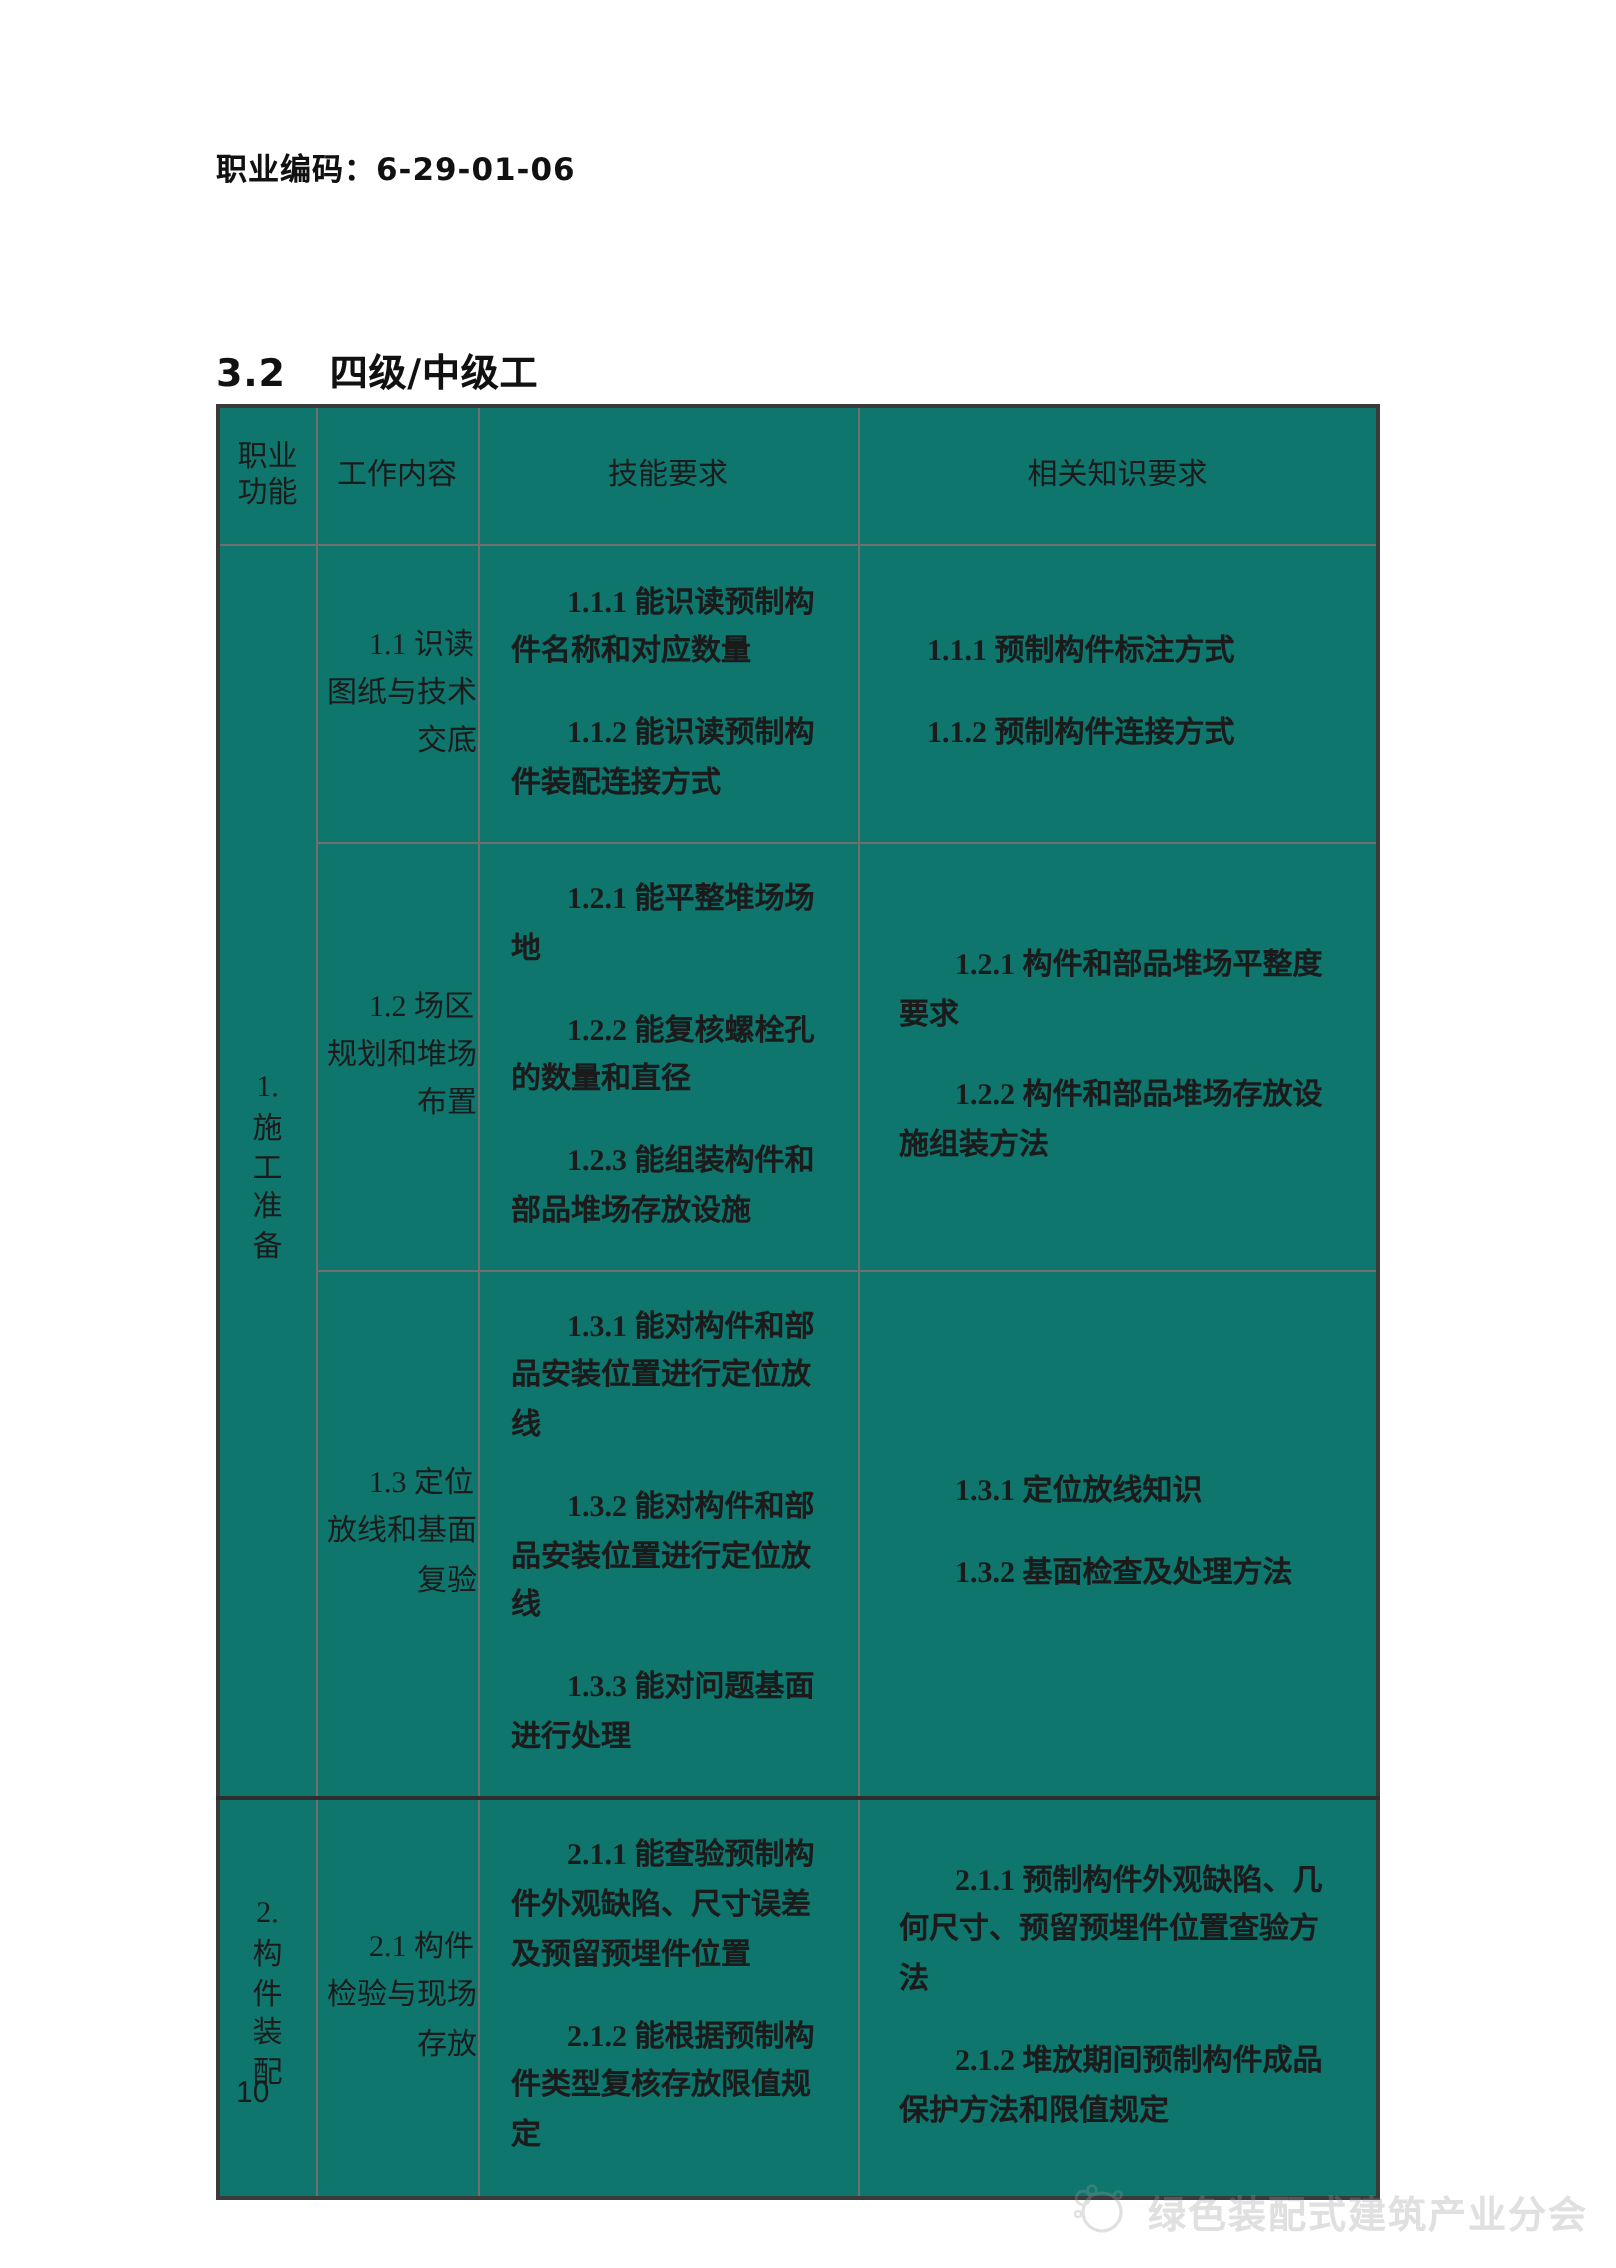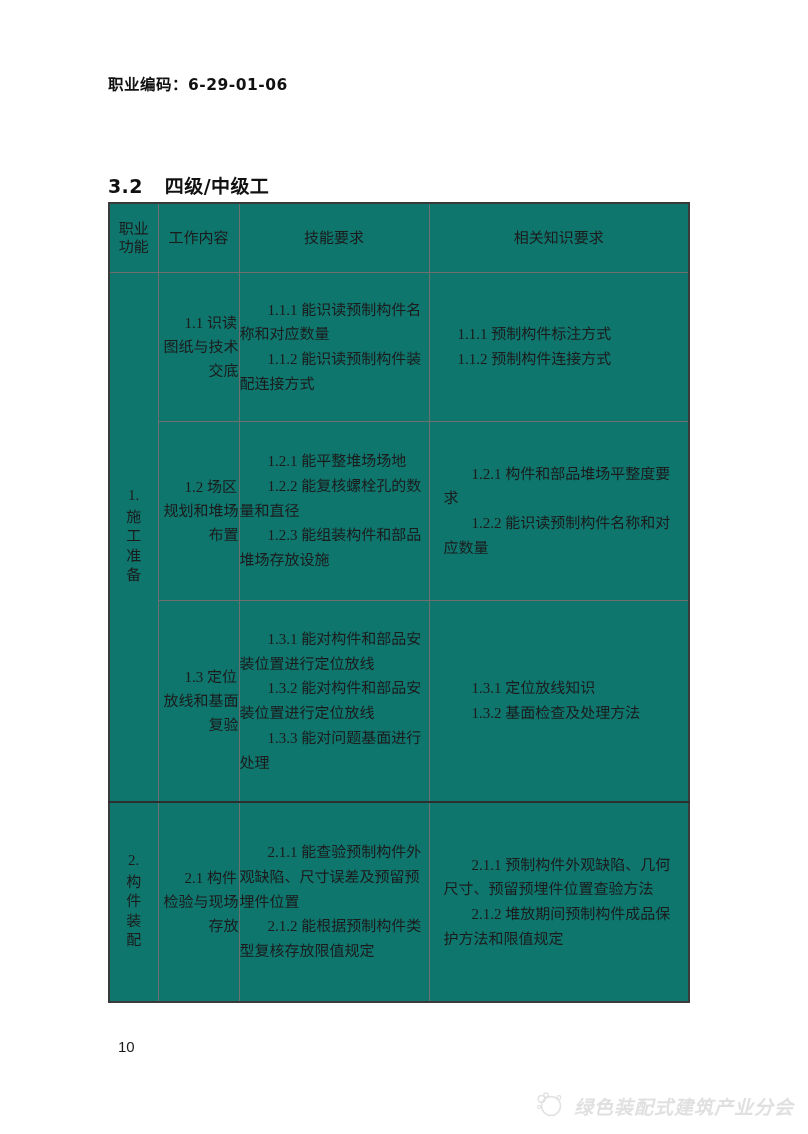--- a/index.html
+++ b/index.html
@@ -130,25 +130,26 @@
     text-align: right;
   }
 
   
   .req-cell {
     text-align: left;
     padding: 0 12px 0 14px;
     vertical-align: middle;
   }
   .req-cell p {
-    margin: 0;
+    margin: 16px;
     text-indent: 28px;
     line-height: 1.65;
-  }
-  .req-cell.knowledge { padding: 0 10px 0 14px; }
+    font-weight: bold;
+  }
+  .req-cell.knowledge { padding: 0 10px 0 4px; }
 
   
   .req-cell.nowrap-block p {
     text-indent: 0;
     text-align: left;
     padding-left: 14px;
   }
 
   
   .section-break > td,
@@ -185,21 +186,20 @@
   }
   .watermark .wm-logo {
     width: 30px;
     height: 30px;
     flex: 0 0 30px;
     position: relative;
   }
   .watermark .wm-text {
     font-family: "DejaVu Sans", "Liberation Sans", sans-serif;
     font-size: 19px;
-    font-style: italic;
     font-weight: 700;
     color: #9a9a9a;
     letter-spacing: 1px;
     white-space: nowrap;
   }
 </style>
 </head>
 <body>
 
 <div class="page">
@@ -263,21 +263,21 @@
           <span class="wc-rest" style="white-space:pre-line">规划和堆场
 布置</span>
         </td>
         <td class="req-cell">
           <p>1.2.1 能平整堆场场地</p>
           <p>1.2.2 能复核螺栓孔的数量和直径</p>
           <p>1.2.3 能组装构件和部品堆场存放设施</p>
         </td>
         <td class="req-cell knowledge">
           <p>1.2.1 构件和部品堆场平整度要求</p>
-          <p>1.2.2 能识读预制构件名称和对应数量</p>
+          <p>1.2.2 构件和部品堆场存放设施组装方法</p>
         </td>
       </tr>
 
       <tr class="r-13">
         <td class="work-cell">
           <span class="wc-first">1.3  定位</span>
           <span class="wc-rest" style="white-space:pre-line">放线和基面
 复验</span>
         </td>
         <td class="req-cell">

